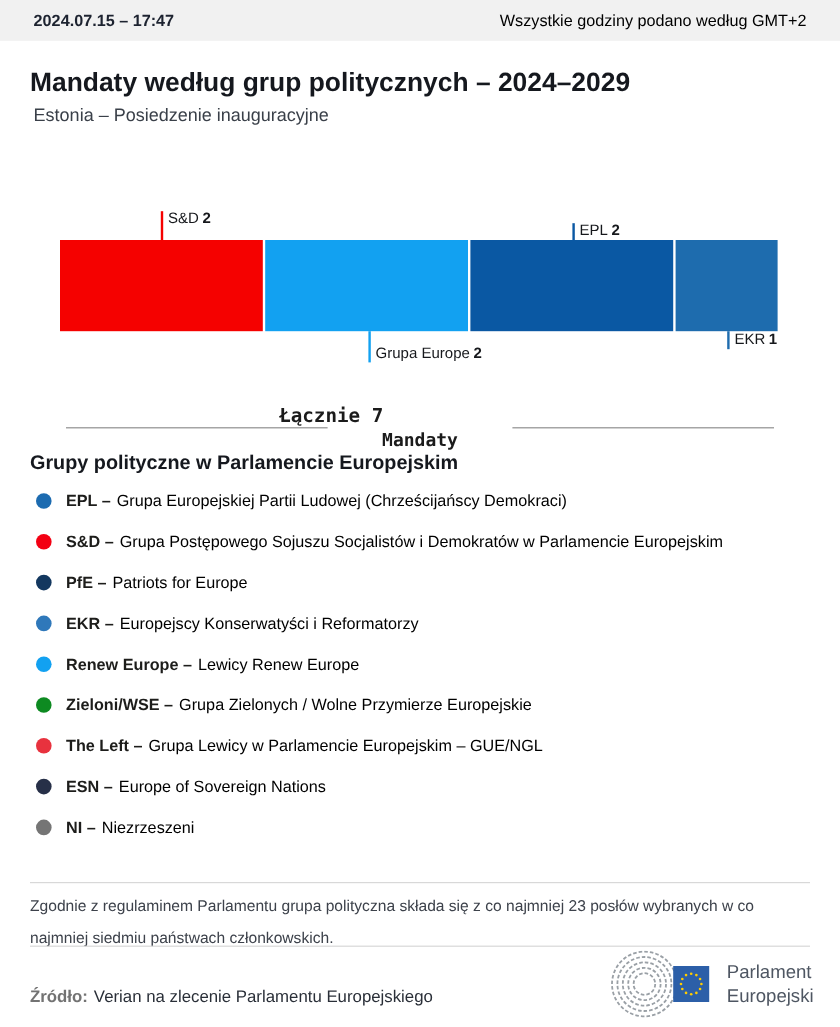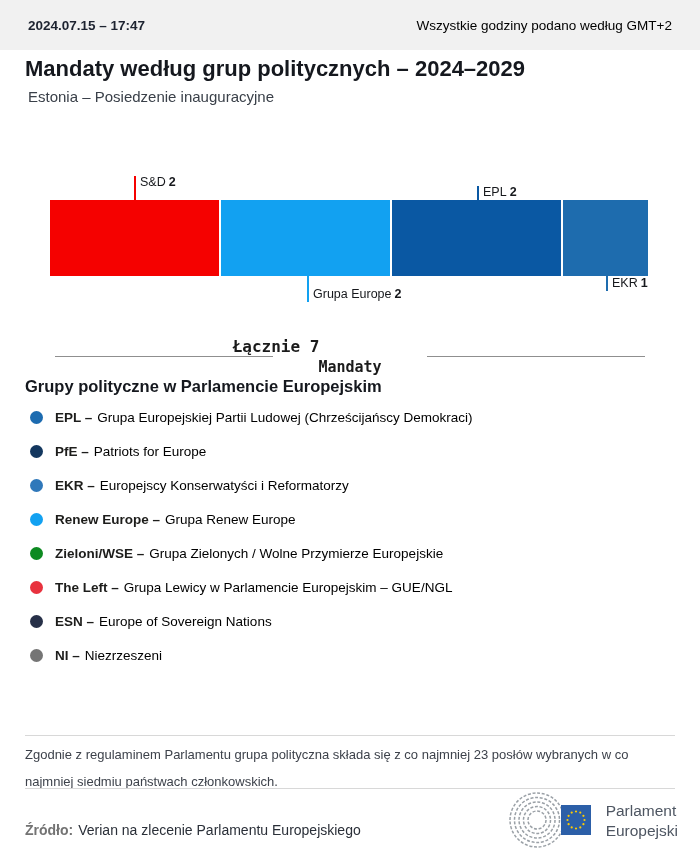--- a/index.html
+++ b/index.html
@@ -1,21 +1,21 @@
 <!DOCTYPE html>
 <html><head>
 <meta charset="utf-8">
 <style>
   * { box-sizing: border-box; }
   html,body { margin:0; padding:0; background:#fff; }
   body { width:700px; height:856px; font-family:"Liberation Sans",sans-serif; color:#1d1d1b; }
   .page { position:relative; width:700px; height:856px; background:#fff; overflow:hidden; }
 
   
-  .topbar { position:absolute; left:0; top:0; width:700px; height:50px; background:#f1f1f1;
+  .topbar { position:absolute; left:0; top:0; width:700px; height:34px; background:#f1f1f1;
             display:flex; align-items:center; justify-content:space-between; padding:17px 28px; }
   .topbar .datetime { font-weight:700; font-size:13.5px; color:#1d2330; }
   .topbar .tznote { font-size:13.5px; color:#000000; }
 
   
   .title { position:absolute; left:25px; top:56px; font-size:22px; font-weight:700; color:#15181e; }
   .subtitle { position:absolute; left:28px; top:88px; font-size:15px; color:#3a4049; }
 
   
   .seats-bar { position:absolute; left:50px; top:200px; width:598px; height:76px; display:flex; gap:2px; }
@@ -110,33 +110,38 @@
   <div class="total-sub">Mandaty</div>
 
   <div class="legend-heading">Grupy polityczne w Parlamencie Europejskim</div>
   <div class="legend">
     <div class="legend-item">
       <span class="dot" style="background-color: rgb(28, 107, 176);"></span>
       <span class="abbr">EPL –</span>
       <span class="desc">Grupa Europejskiej Partii Ludowej (Chrześcijańscy Demokraci)</span>
     </div>
     <div class="legend-item">
+      <span class="dot" style="background-color: rgb(243, 0, 19);"></span>
+      <span class="abbr">S&amp;D –</span>
+      <span class="desc">Grupa Postępowego Sojuszu Socjalistów i Demokratów w Parlamencie Europejskim</span>
+    </div>
+    <div class="legend-item">
       <span class="dot" style="background-color: rgb(19, 55, 95);"></span>
       <span class="abbr">PfE –</span>
       <span class="desc">Patriots for Europe</span>
     </div>
     <div class="legend-item">
       <span class="dot" style="background-color: rgb(47, 120, 186);"></span>
       <span class="abbr">EKR –</span>
       <span class="desc">Europejscy Konserwatyści i Reformatorzy</span>
     </div>
     <div class="legend-item">
       <span class="dot" style="background-color: rgb(18, 161, 241);"></span>
       <span class="abbr">Renew Europe –</span>
-      <span class="desc">Grupa Renew Europe</span>
+      <span class="desc">Lewicy Renew Europe</span>
     </div>
     <div class="legend-item">
       <span class="dot" style="background-color: rgb(13, 138, 33);"></span>
       <span class="abbr">Zieloni/WSE –</span>
       <span class="desc">Grupa Zielonych / Wolne Przymierze Europejskie</span>
     </div>
     <div class="legend-item">
       <span class="dot" style="background-color: rgb(232, 50, 62);"></span>
       <span class="abbr">The Left –</span>
       <span class="desc">Grupa Lewicy w Parlamencie Europejskim – GUE/NGL</span>

